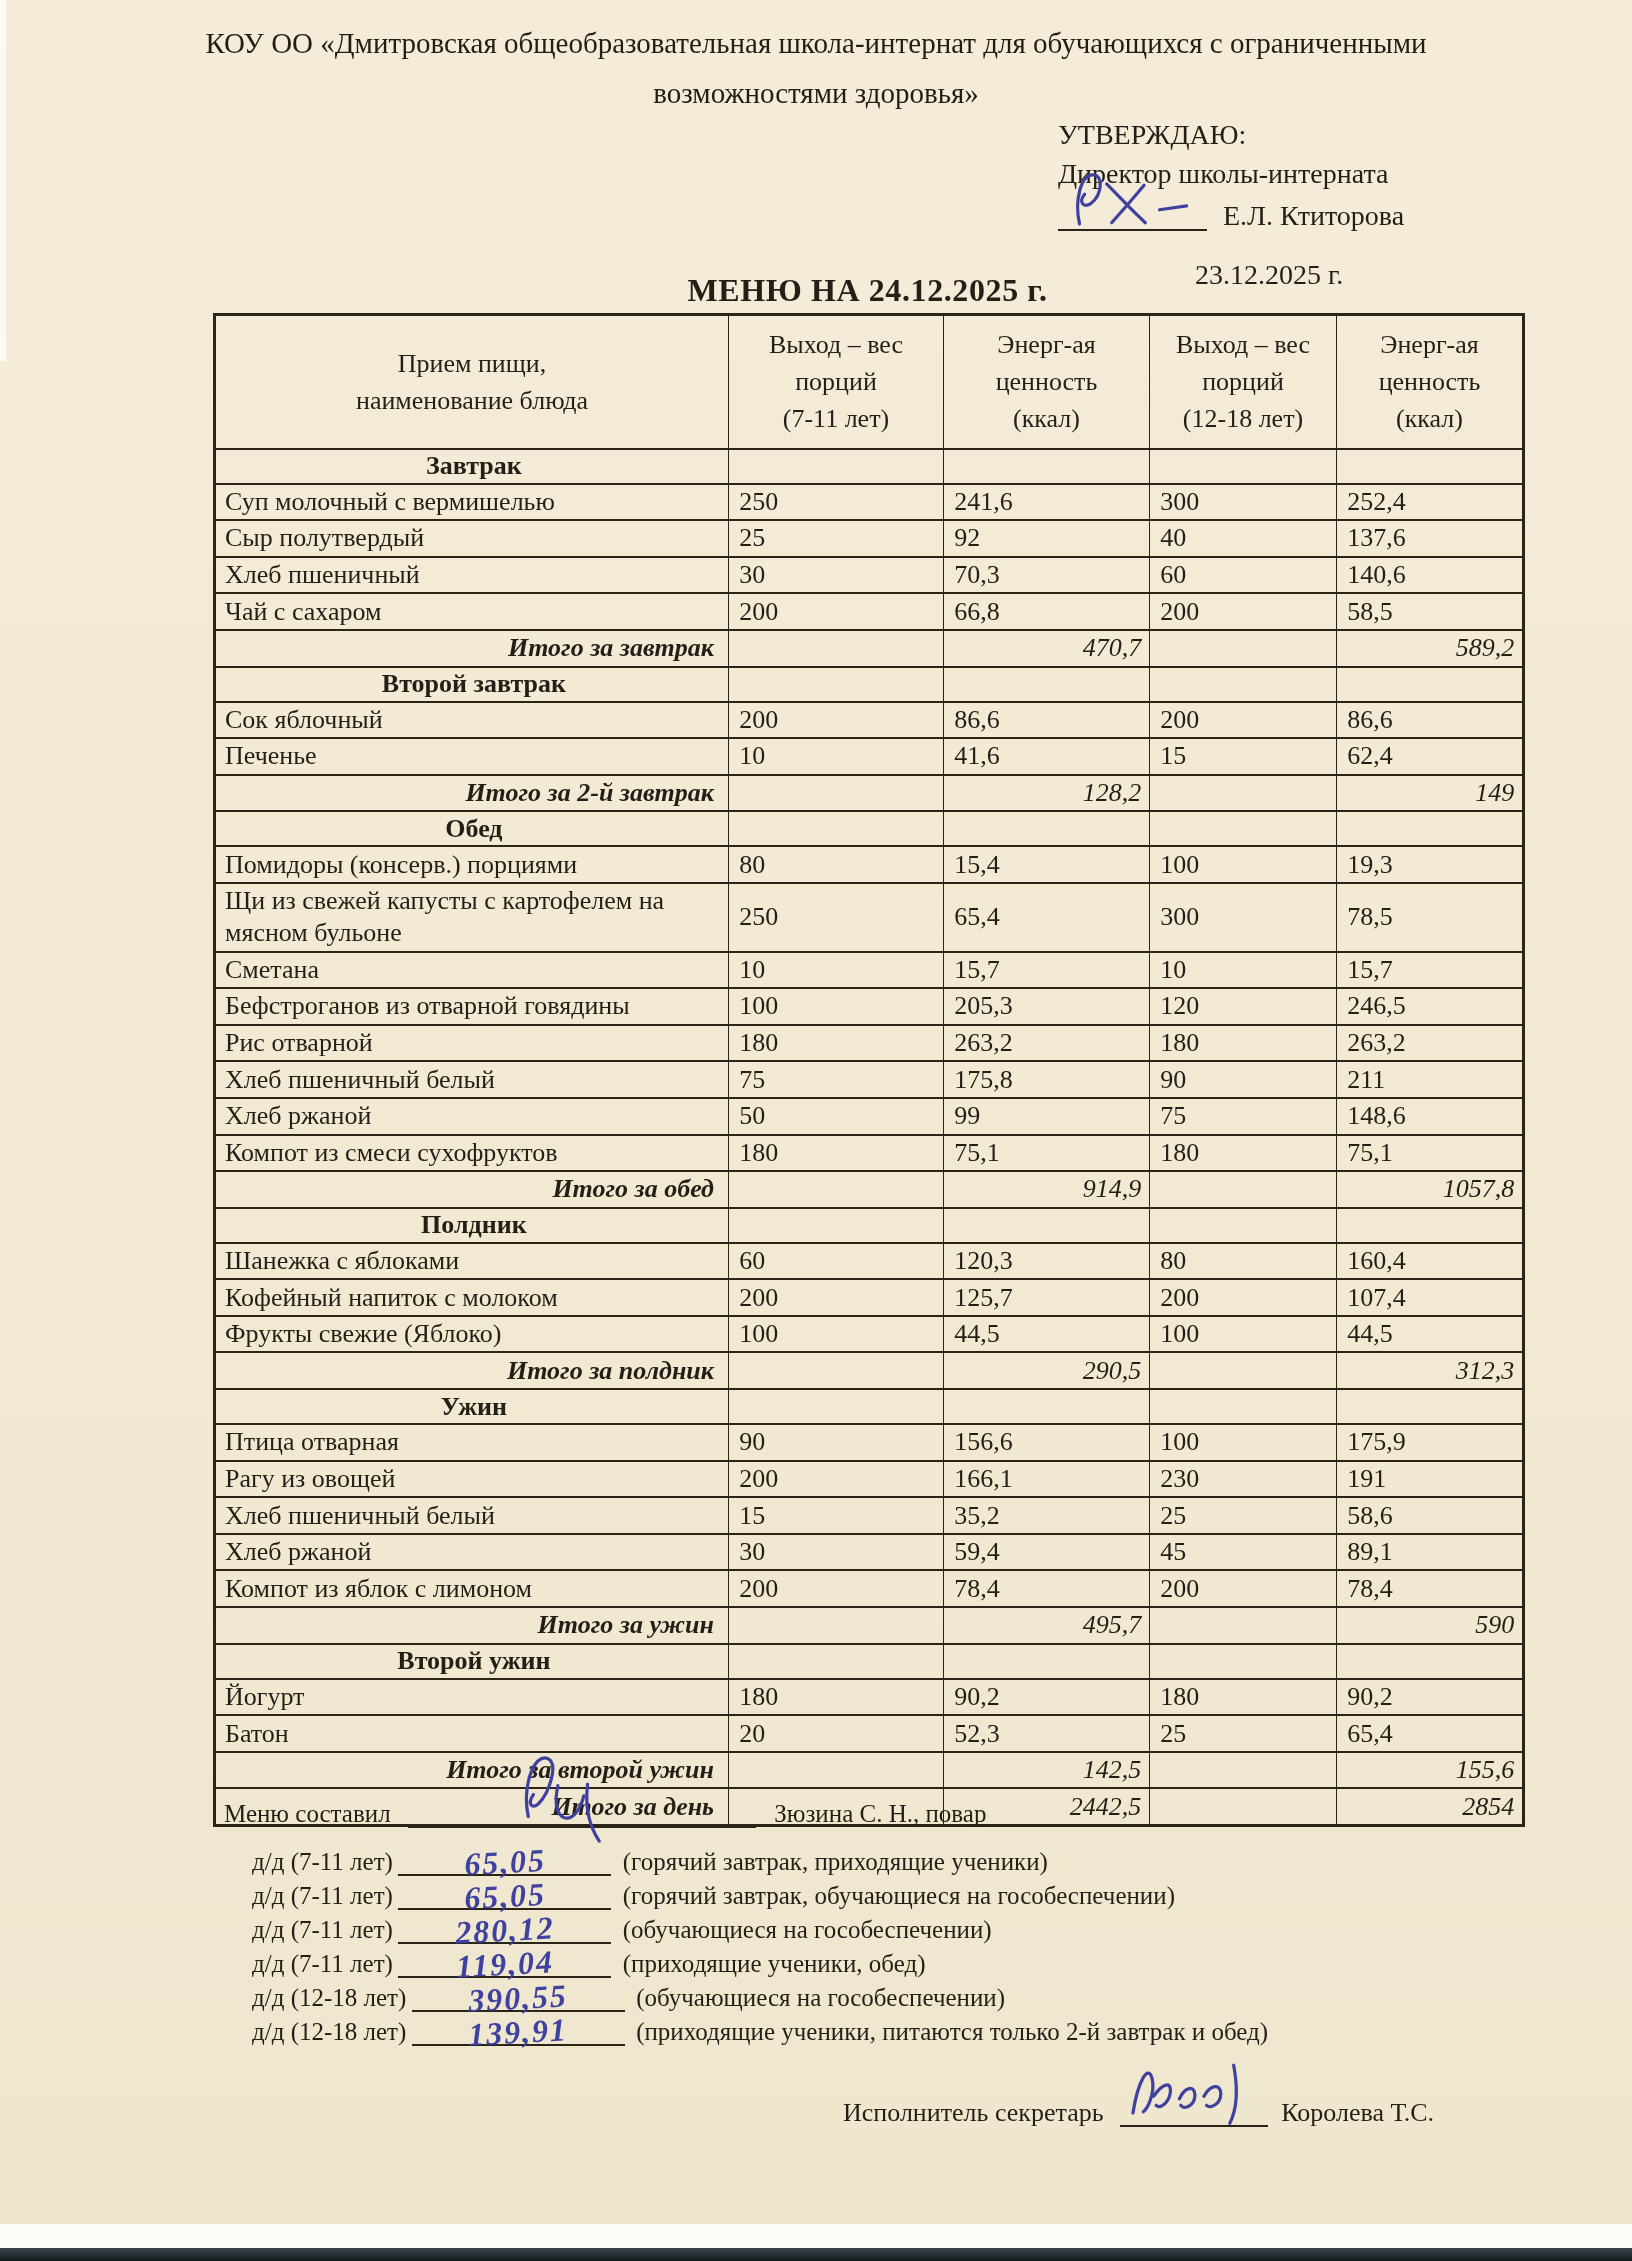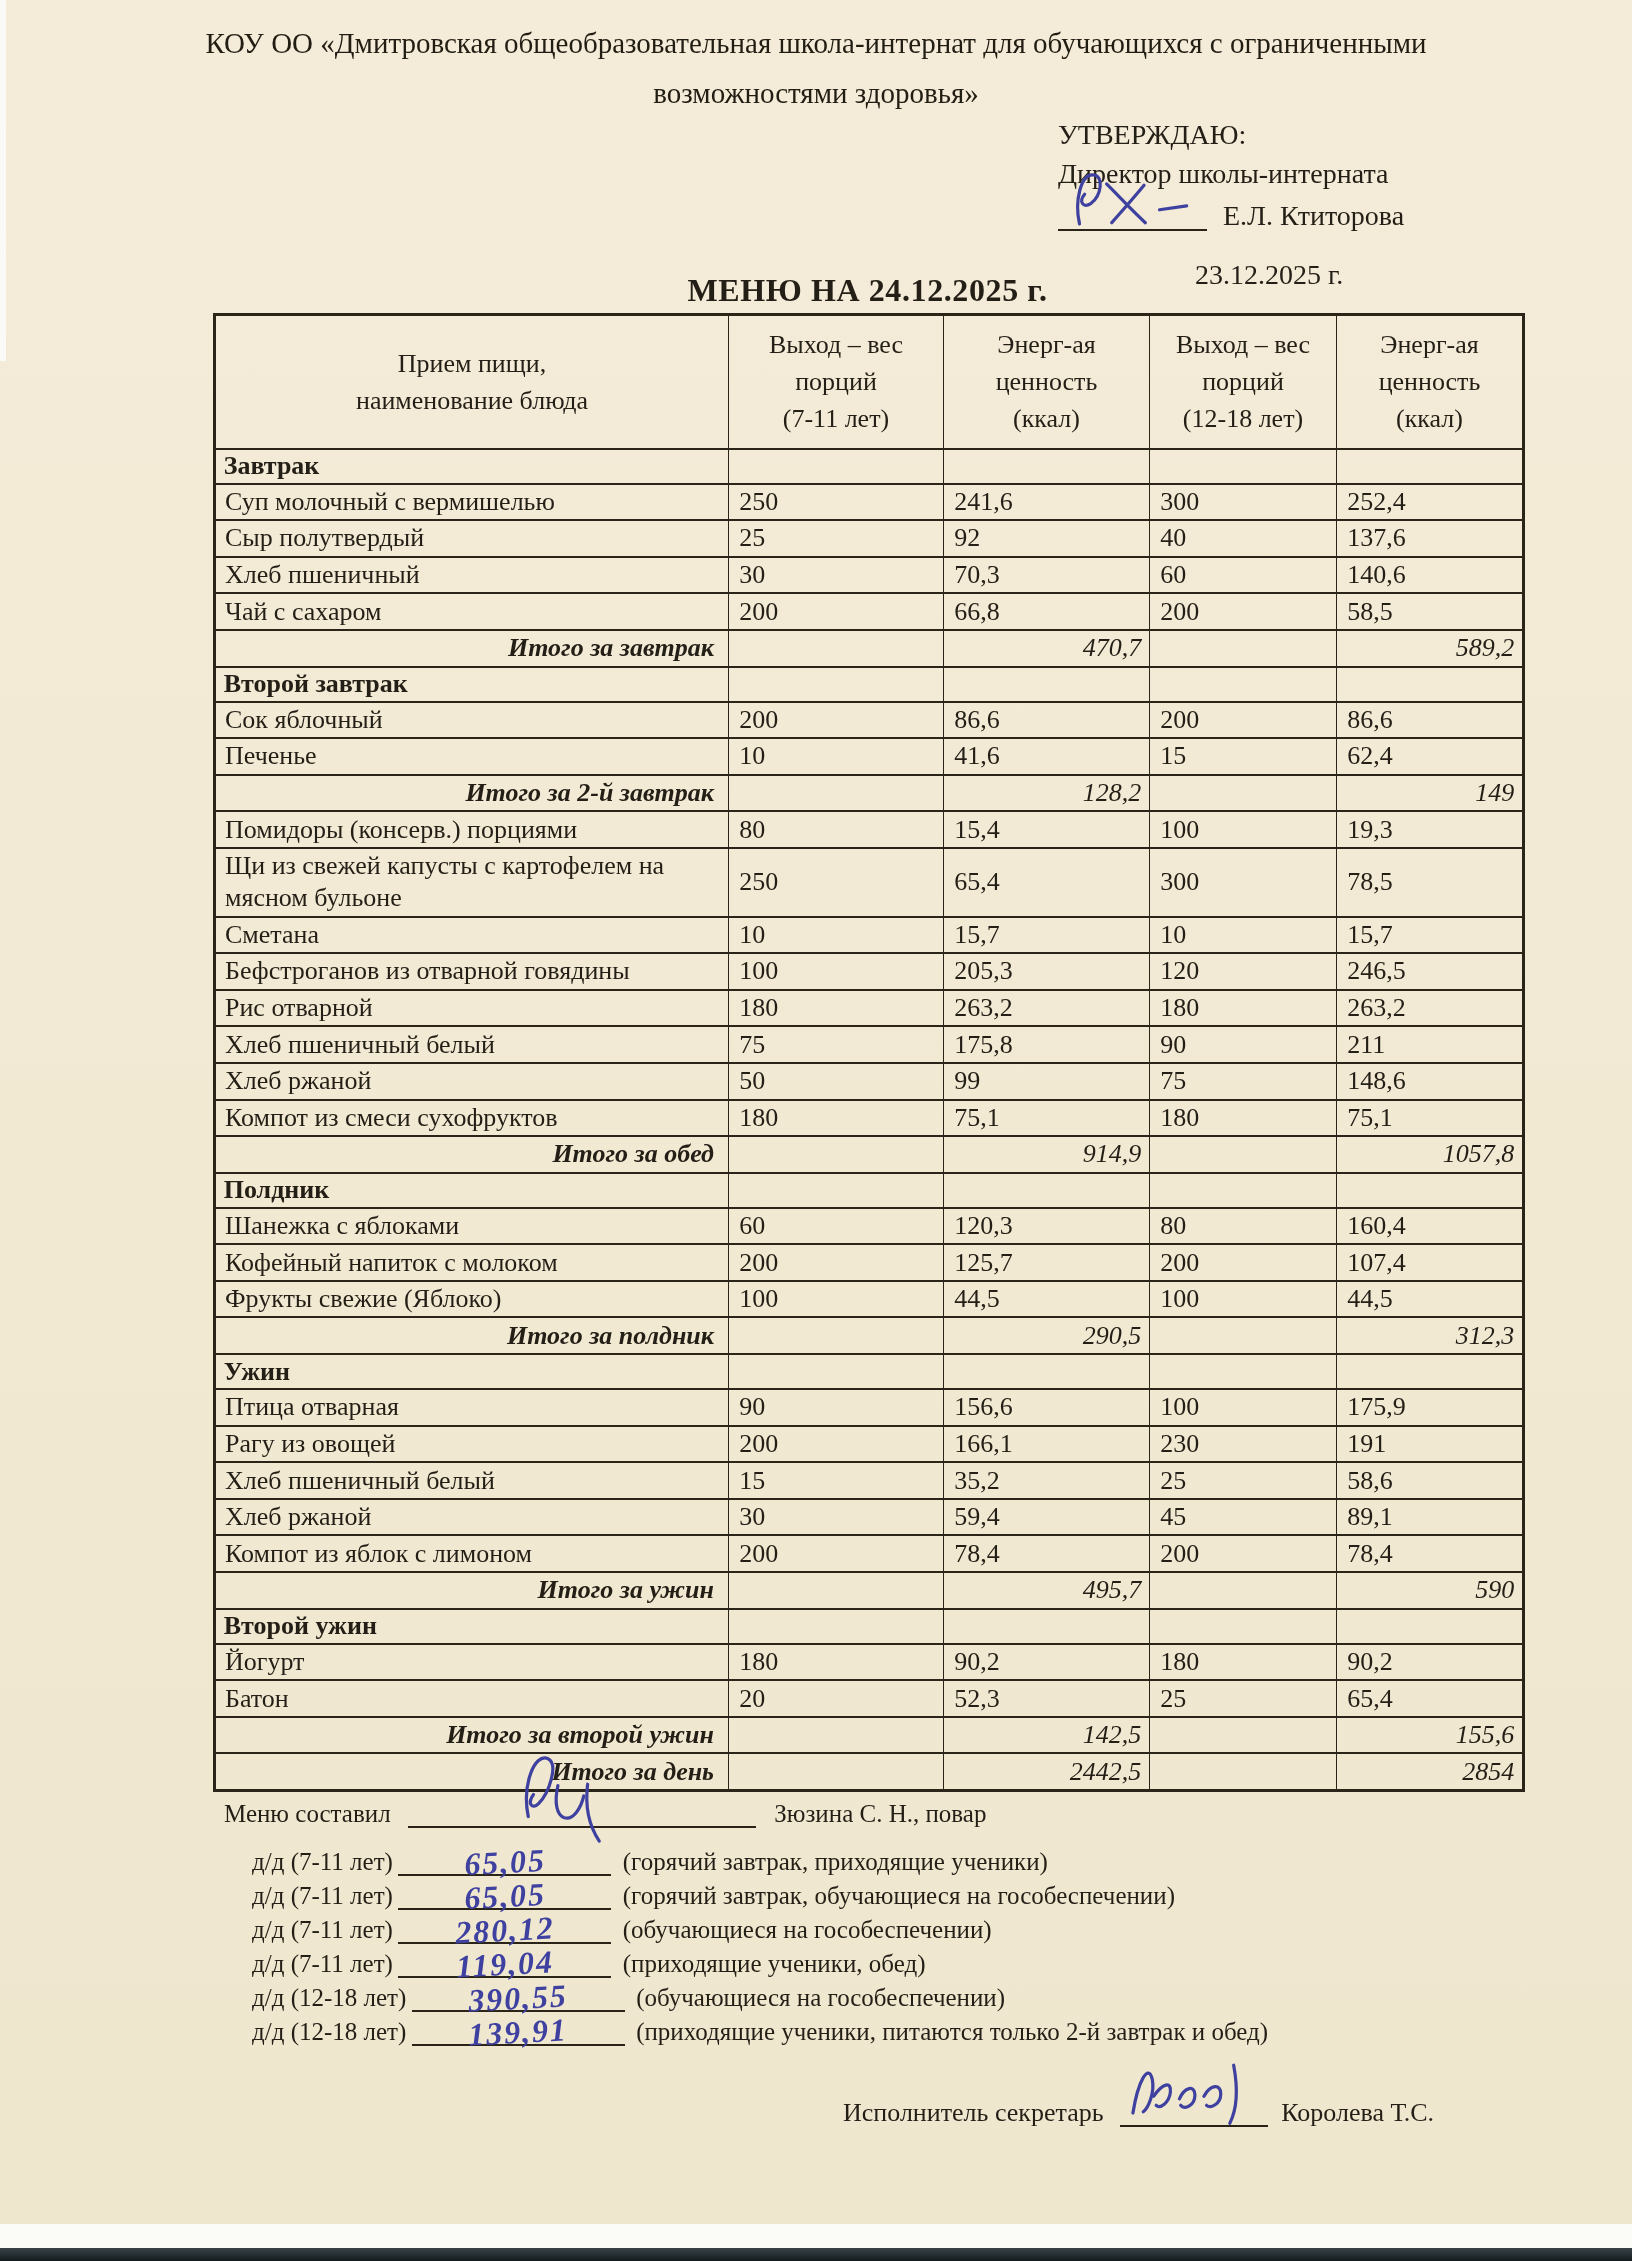--- a/index.html
+++ b/index.html
@@ -30,21 +30,21 @@
   table.menu,table.menu td,table.menu th{border:1.9px solid #2b2418;}
   table.menu{border-width:3.9px;}
   table.menu td,table.menu th{border-top-width:2.6px;border-bottom-width:2.6px;
     font-size:26px;vertical-align:middle;overflow:hidden;}
   th.th{font-weight:normal;text-align:center;line-height:37px;padding:10.3px 3.9px;white-space:pre-line;}
   tr.dish-row{height:35px;}
   tr.section-row{height:35px;}
   tr.total-row{height:36px;}
   td.dish-name{padding:1.3px 3.9px 1.3px 9px;line-height:32px;text-align:left;}
   td.num-cell{padding:1.3px 3.9px 1.3px 10.3px;text-align:left;line-height:32px;}
-  td.section-name{font-weight:bold;padding:1.3px 3.9px 1.3px 7.7px;text-align:left;}
+  td.section-name{font-weight:bold;padding:1.3px 3.9px 1.3px 7.7px;text-align:center;}
   td.total-label{font-weight:bold;font-style:italic;text-align:right;padding:1.3px 14px 1.3px 3.9px;}
   td.total-val{font-style:italic;text-align:right;padding:1.3px 7.7px 1.3px 3.9px;line-height:32px;}
 
   .blank{display:inline-block;position:relative;border-bottom:2.6px solid #2a2418;
     height:30px;vertical-align:-6.4px;}
   .hand{position:absolute;left:50%;bottom:-3.9px;transform:translateX(-50%) rotate(-3deg);
     color:#3e41a0;font-style:italic;font-size:32px;font-weight:600;white-space:nowrap;
     letter-spacing:1.9px;font-family:"Liberation Serif",serif;}
   svg.sig{position:absolute;overflow:visible;}
   .pen-stroke{fill:none;stroke:#3e41a0;stroke-width:5;stroke-linecap:round;}
@@ -177,20 +177,27 @@
           <td class="num-cell">15</td>
           <td class="num-cell">62,4</td>
         </tr>
         <tr class="total-row">
           <td class="total-label">Итого за 2-й завтрак</td>
           <td class="num-cell"></td>
           <td class="total-val">128,2</td>
           <td class="num-cell"></td>
           <td class="total-val">149</td>
         </tr>
+        <tr class="section-row">
+          <td class="section-name">Обед</td>
+          <td class="num-cell"></td>
+          <td class="num-cell"></td>
+          <td class="num-cell"></td>
+          <td class="num-cell"></td>
+        </tr>
         <tr class="dish-row">
           <td class="dish-name">Помидоры (консерв.) порциями</td>
           <td class="num-cell">80</td>
           <td class="num-cell">15,4</td>
           <td class="num-cell">100</td>
           <td class="num-cell">19,3</td>
         </tr>
         <tr class="dish-row">
           <td class="dish-name">Щи из свежей капусты с картофелем на мясном бульоне</td>
           <td class="num-cell">250</td>

